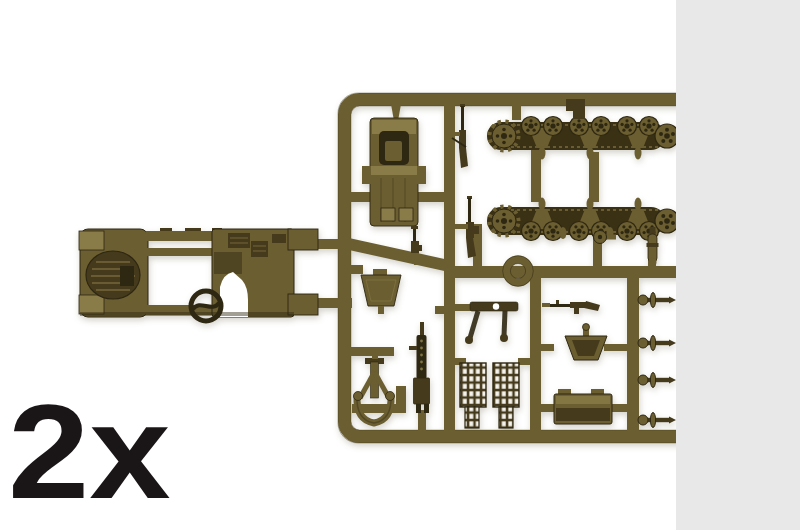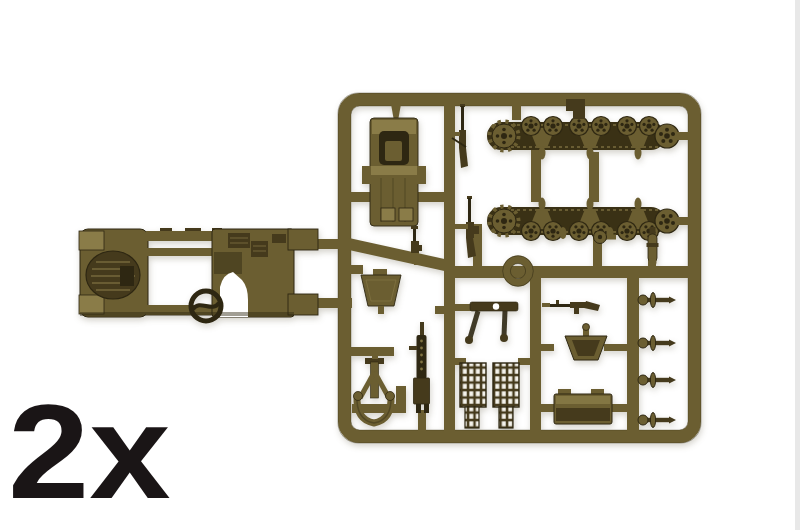--- a/index.html
+++ b/index.html
@@ -5,21 +5,21 @@
   :root{
     --c-background:#ffffff;
     --c-plastic-mid:#6b5e31;
     --c-plastic-light:#8a7c48;
     --c-plastic-dark:#453a1c;
     --c-plastic-deep:#2e2712;
     --c-track-band:#3a3115;
     --c-label-text:#1a1516;
   }
   html,body{margin:0;padding:0;background:#e8e8e8;}
-  .canvas{position:relative;width:795px;height:530px;background:var(--c-background);overflow:hidden;
+  .canvas{position:relative;width:676px;height:530px;background:var(--c-background);overflow:hidden;
           font-family:"Liberation Sans",sans-serif;}
   .qty{position:absolute;left:8px;top:386px;line-height:1;font-weight:bold;font-size:133px;
        letter-spacing:0;color:var(--c-label-text);transform:scaleX(1.1);transform-origin:0 50%;
        user-select:none;}
   svg{position:absolute;left:0;top:0;}
   .sprue{filter:drop-shadow(1px 3px 3px rgba(60,50,20,.22));}
   .f-mid{fill:var(--c-plastic-mid);}
   .f-light{fill:var(--c-plastic-light);}
   .f-dark{fill:var(--c-plastic-dark);}
   .f-deep{fill:var(--c-plastic-deep);}

